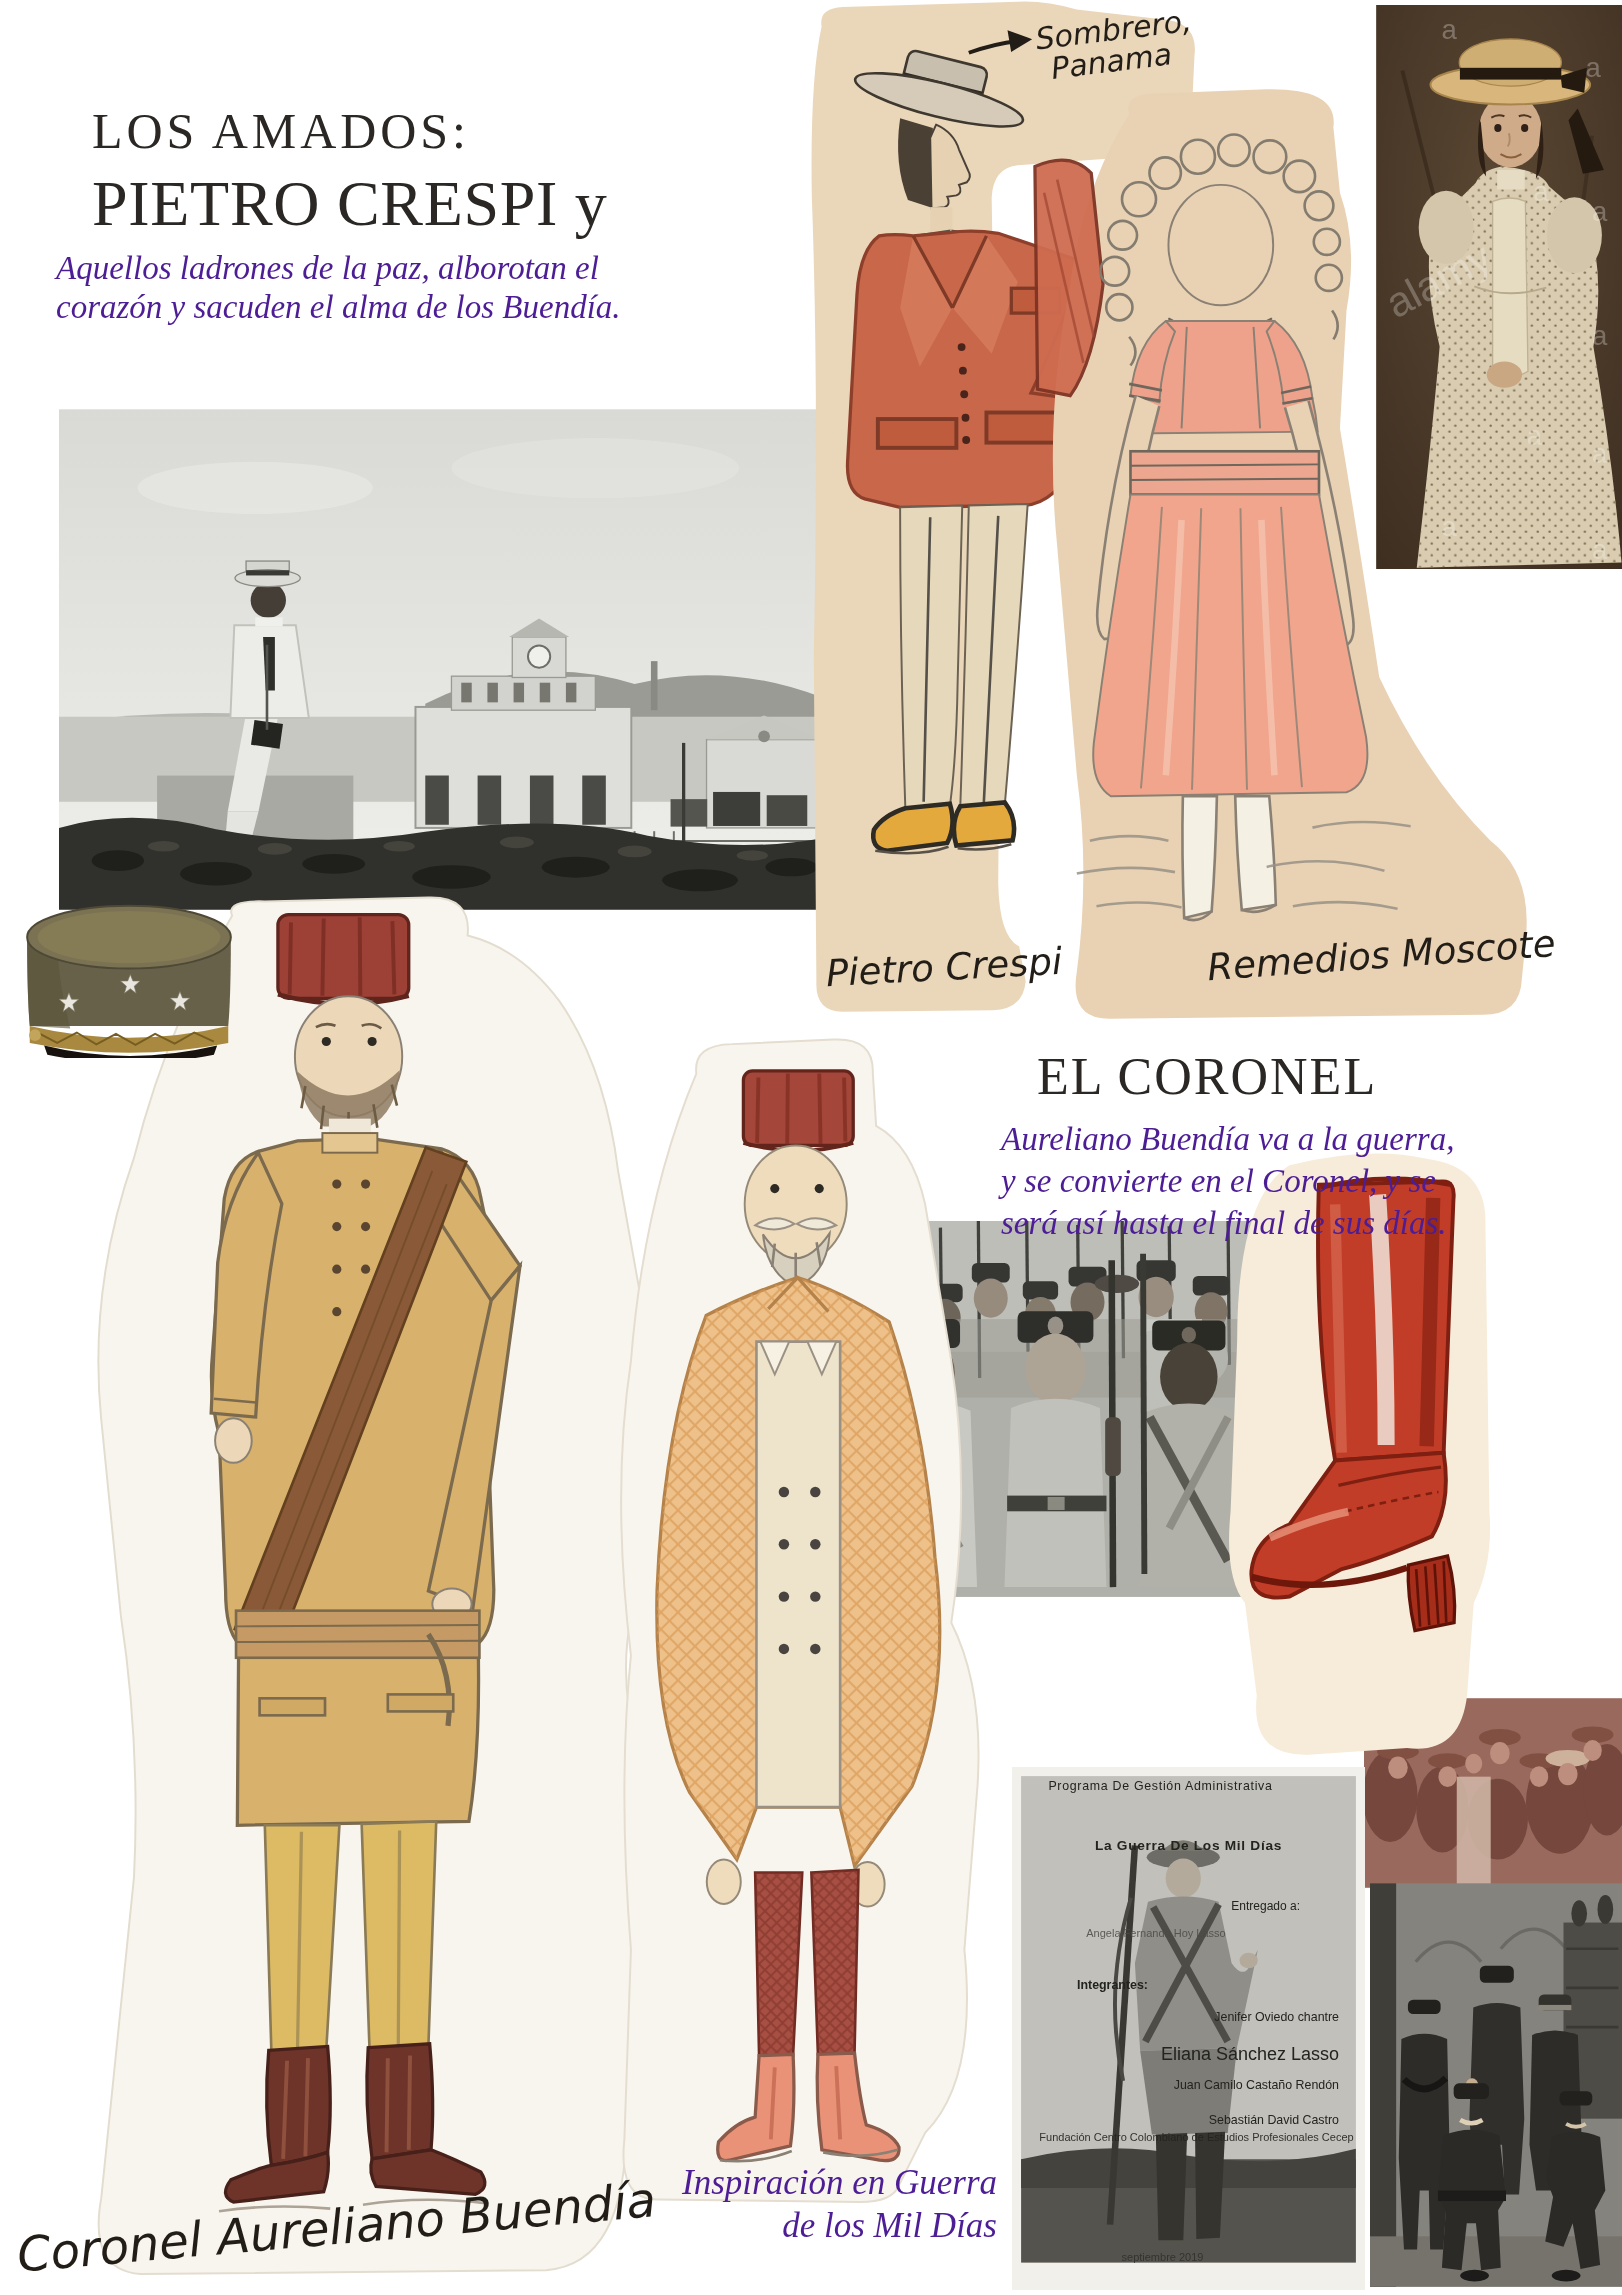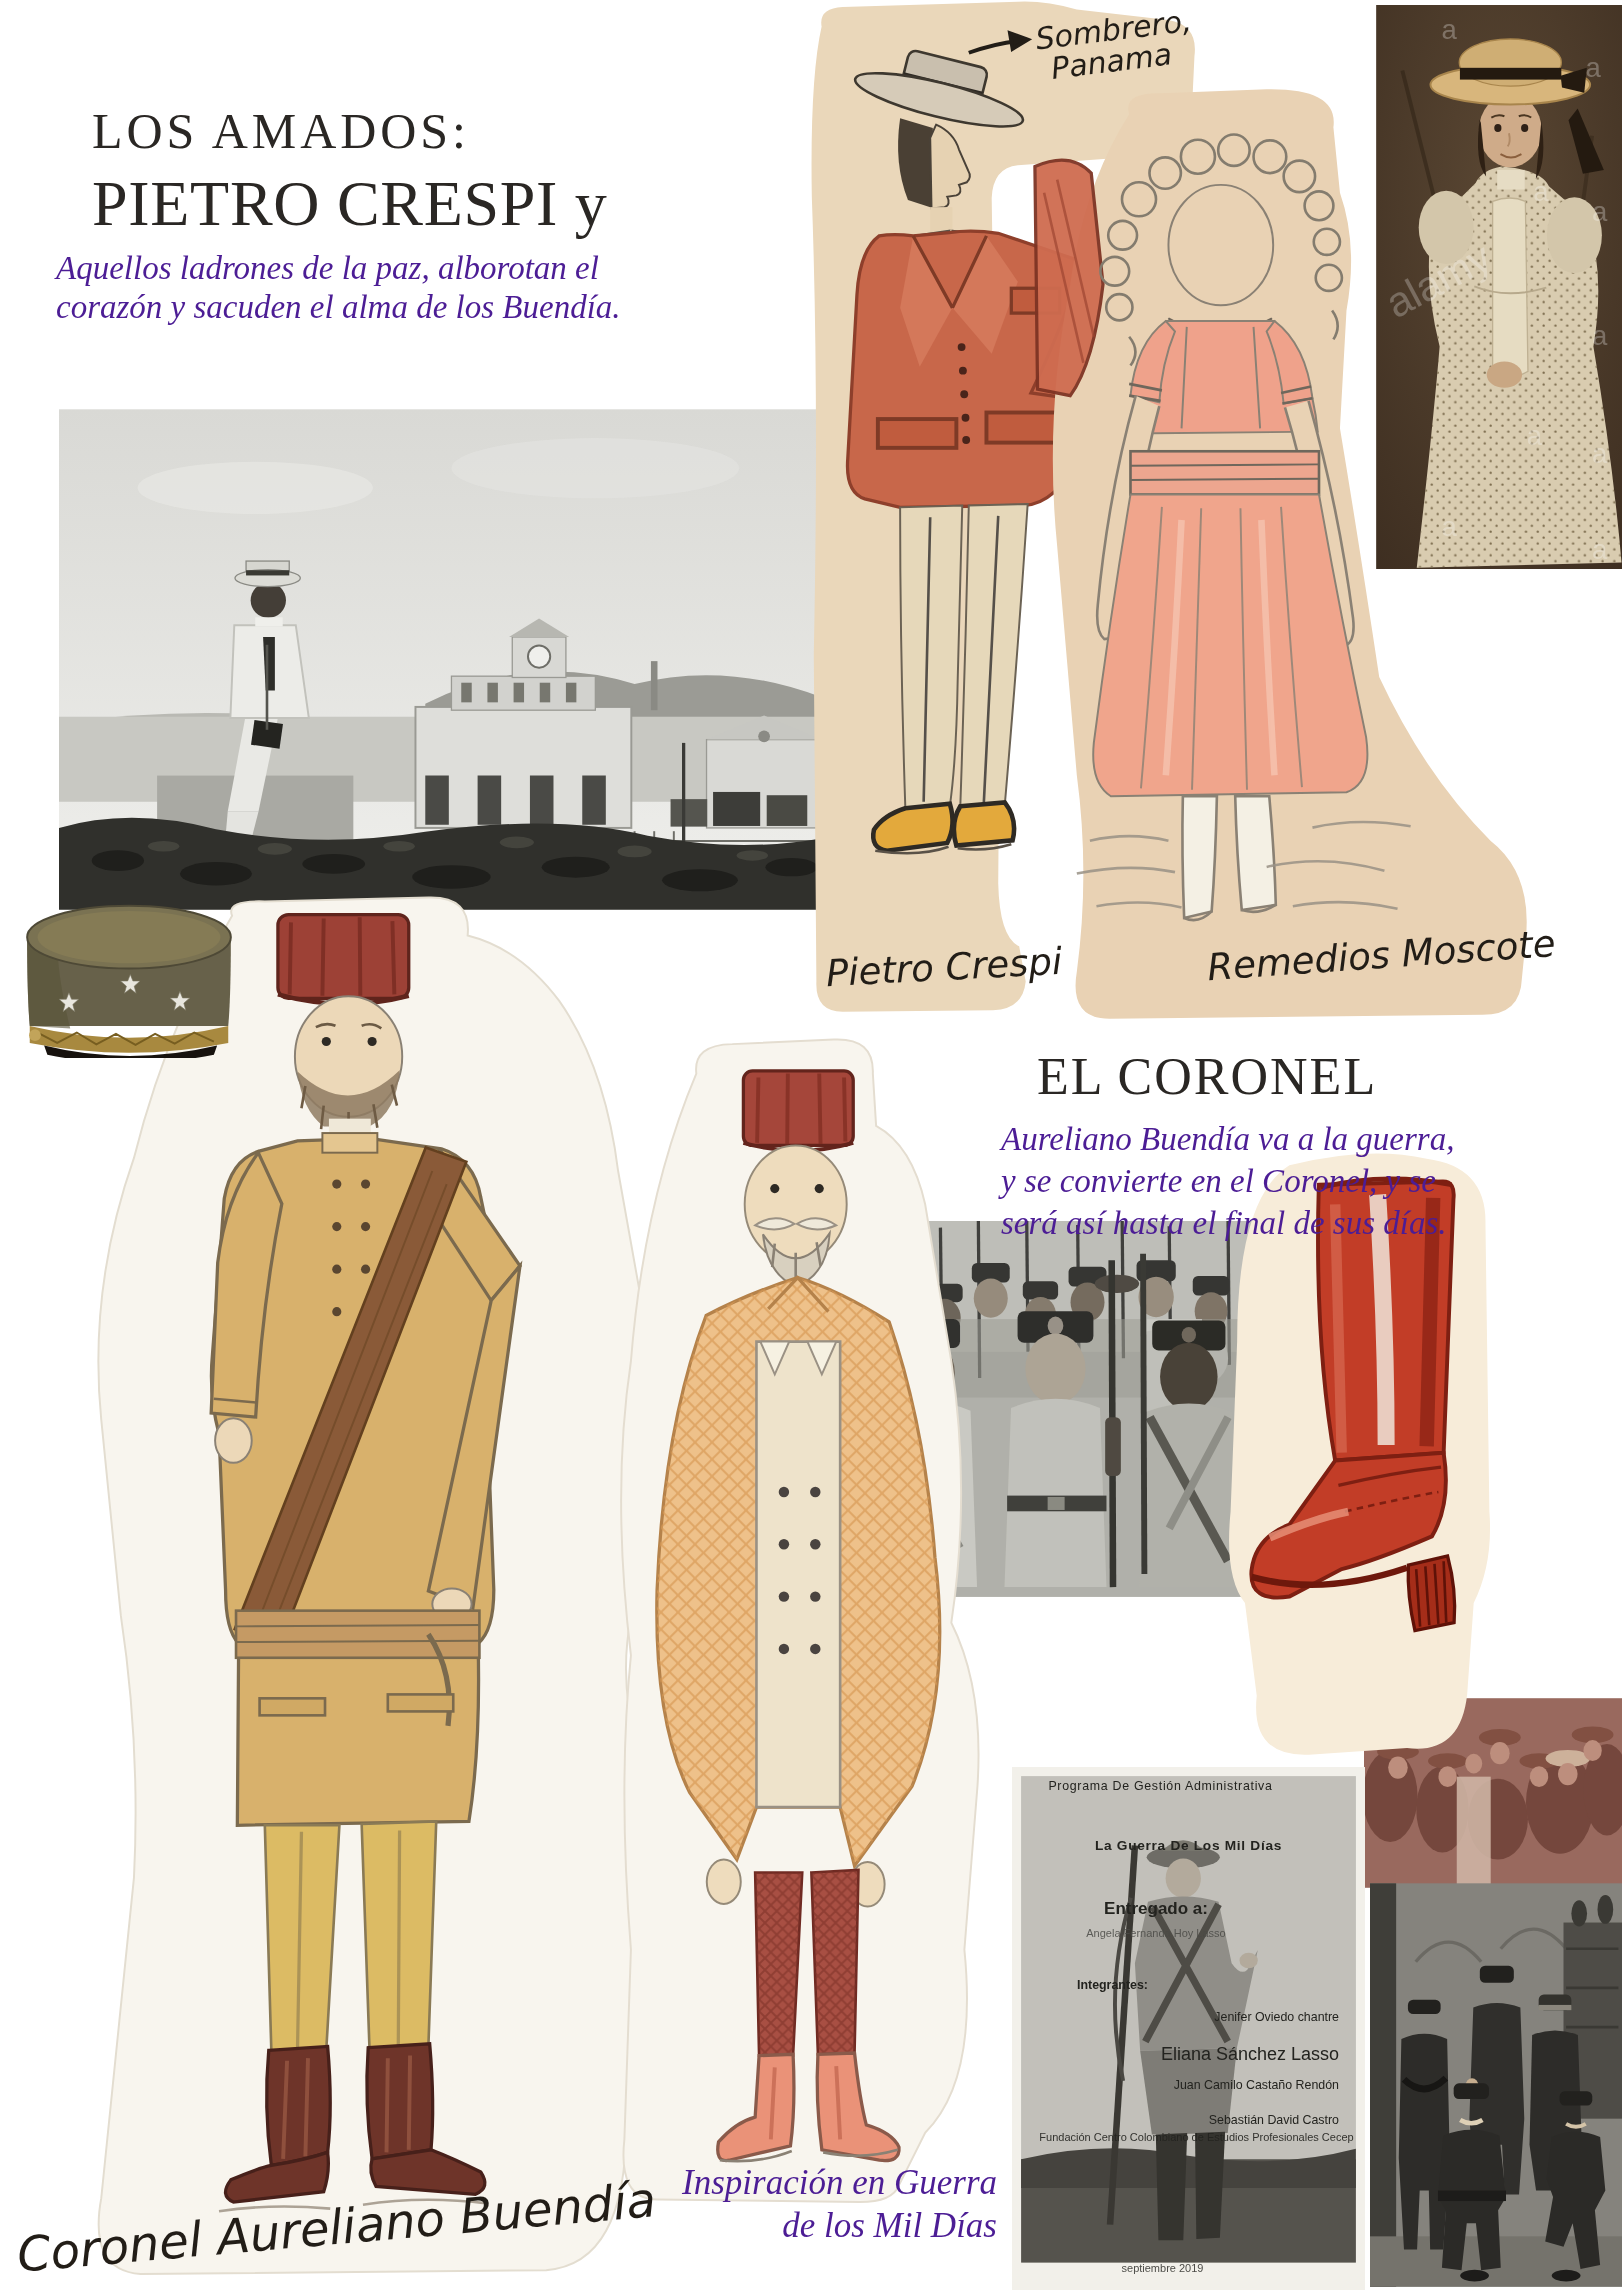--- a/index.html
+++ b/index.html
@@ -610,29 +610,29 @@
       <ellipse cx="262" cy="170" rx="27" ry="30" fill="#b3aa9c"></ellipse>
       <path d="M208,206 Q262,190 316,206 L336,300 Q350,320 360,310 L376,280 L344,430 L196,434 L188,300 Z" fill="#908e88"></path>
       <path d="M216,214 L330,420 M316,210 L204,420" stroke="#4e4c46" stroke-width="11"></path>
       <path d="M196,434 L344,430 L330,560 L214,562 Z" fill="#7e7c76"></path>
       <path d="M220,562 L268,560 L262,724 L224,724 Z" fill="#35342f"></path>
       <path d="M280,560 L326,558 L318,720 L282,722 Z" fill="#35342f"></path>
       <ellipse cx="362" cy="296" rx="14" ry="12" fill="#b3aa9c"></ellipse>
     </svg>
     <div class="postertxt abs" style="left:0;top:11.8px;width:297px;text-align:center;font-size:12.4px;letter-spacing:0.7px">Programa De Gestión Administrativa</div>
     <div class="postertxt abs" style="left:0;top:71px;width:353px;text-align:center;font-size:13.7px;font-weight:bold;letter-spacing:0.7px">La Guerra De Los Mil Días</div>
-    <div class="postertxt abs" style="left:0;top:132px;width:288px;text-align:center;font-size:17px;font-weight:bold">Entregado a:</div>
+    <div class="postertxt abs" style="left:0;top:132px;width:288px;text-align:right;font-size:12px;font-weight:normal">Entregado a:</div>
     <div class="postertxt abs" style="left:0;top:160px;width:288px;text-align:center;font-size:11px;color:#4a4a46;opacity:0.85">Angela Fernanda Hoy Lasso</div>
     <div class="postertxt abs" style="left:65px;top:211px;font-size:12.4px;font-weight:bold">Integrantes:</div>
     <div class="postertxt abs" style="left:0;top:243px;width:327px;text-align:right;font-size:12.4px">Jenifer Oviedo chantre</div>
     <div class="postertxt abs" style="left:0;top:277px;width:327px;text-align:right;font-size:18px">Eliana Sánchez Lasso</div>
     <div class="postertxt abs" style="left:0;top:311px;width:327px;text-align:right;font-size:12.4px">Juan Camilo Castaño Rendón</div>
     <div class="postertxt abs" style="left:0;top:346px;width:327px;text-align:right;font-size:12.4px">Sebastián David Castro</div>
     <div class="postertxt abs" style="left:8px;top:364px;width:353px;text-align:center;font-size:11px;opacity:0.9">Fundación Centro Colombiano de Estudios Profesionales Cecep</div>
-    <div class="postertxt abs" style="left:0;top:495px;width:301px;text-align:center;font-size:11px;color:#2e2e2a;opacity:0.85">septiembre 2019</div>
+    <div class="postertxt abs" style="left:0;top:484px;width:301px;text-align:center;font-size:11px;color:#2e2e2a;opacity:0.85">septiembre 2019</div>
   </div>
 
   <div class="abs" style="left:56px;top:105px;z-index:5">
     <div class="serifhead" style="font-size:50px;letter-spacing:3.9px">LOS AMADOS:</div>
     <div class="serifhead" style="font-size:64px;margin-top:14.4px;letter-spacing:0.7px">PIETRO CRESPI y</div>
     <div class="serifital" style="font-size:33px;margin-top:11.8px">Aquellos ladrones de la paz, alborotan el</div>
     <div class="serifital" style="font-size:33px;margin-top:2.6px">corazón y sacuden el alma de los Buendía.</div>
   </div>
 
   <div class="abs" style="left:1001px;top:1050px;z-index:5">

